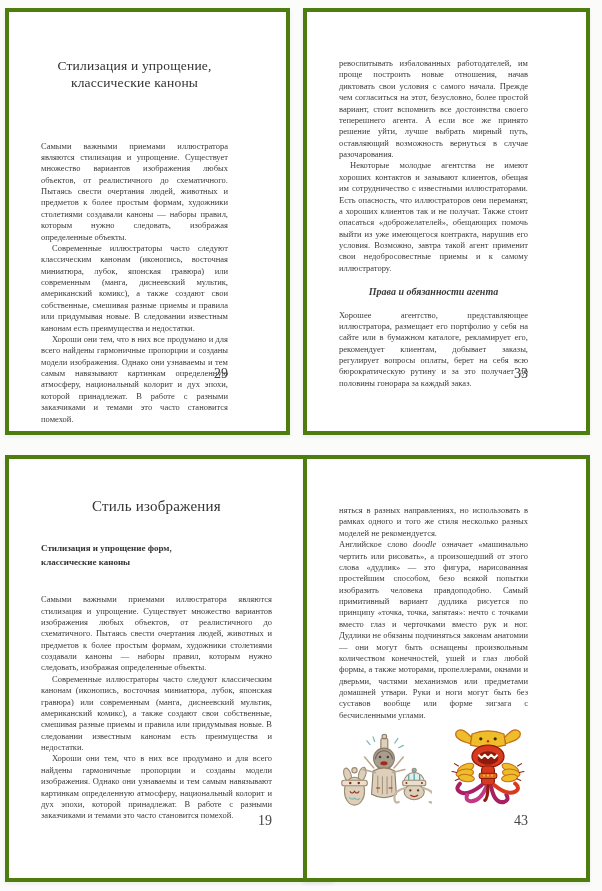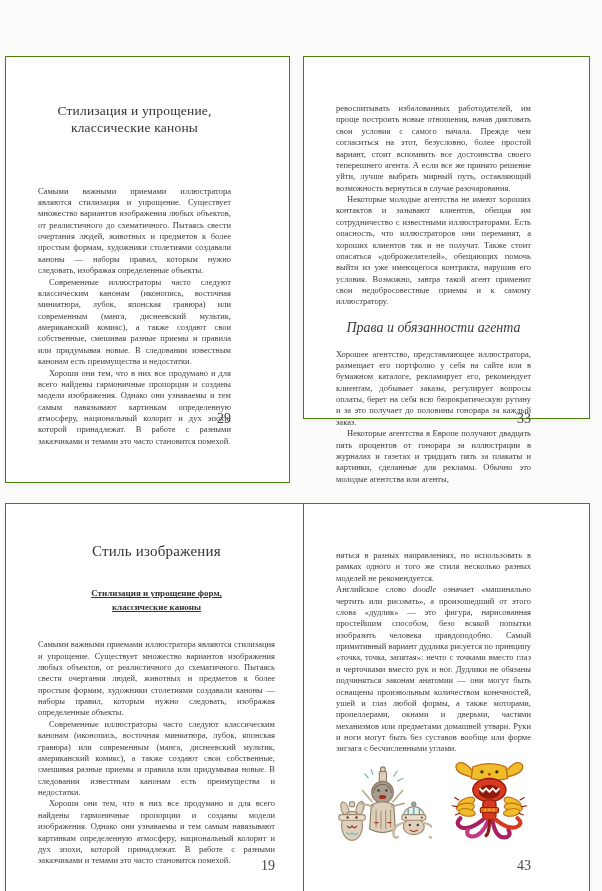--- a/index.html
+++ b/index.html
@@ -3,47 +3,46 @@
 <meta charset="utf-8">
 <style>
   html,body { margin:0; padding:0; background:#fbfbfa; }
   .canvas {
     position:relative; width:602px; height:891px; overflow:hidden;
     background:#fbfbfa; color:#3b3b3b;
     font-family:"Liberation Serif", serif;
   }
   .page {
     position:absolute; background:#ffffff;
-    border:1px solid #4d7c0f; box-sizing:border-box;
+    border:4px solid #4d7c0f; box-sizing:border-box;
     box-shadow:0 2px 4px rgba(0,0,0,0.06);
-    margin-top:48px;
   }
   #page-29 { left:5px;   top:8px;   width:285px; height:427px; }
-  #page-27 { left:303px; top:8px;   width:287px; height:363px; }
+  #page-27 { left:303px; top:8px;   width:287px; height:427px; }
   #page-25 { left:5px;   top:455px; width:329px; height:427px; }
   #page-33 { left:303px; top:455px; width:287px; height:427px; }
   .inner { position:absolute; top:0; bottom:0; left:32px; right:58px; }
   .chapter-title {
     margin:45px 0 0; font-size:13.5px; font-weight:normal; line-height:1.28;
     text-align:center; white-space:pre-line; letter-spacing:0.2px; color:#333;
   }
   #page-25 .chapter-title { margin-top:38px; font-size:15px; }
   .subtitle {
     margin:26px 0 0; font-size:9px; font-weight:bold; line-height:1.5;
-    text-align:center; white-space:pre-line; color:#333;text-decoration:underline;
+    white-space:pre-line; color:#333;
   }
   .body-text { font-size:8.5px; line-height:1.34; text-align:justify; }
   .body-text p { margin:0; }
   .body-text p.indent { text-indent:11px; }
   .after-title { margin-top:49px; }
   .after-subtitle { margin-top:25px; }
   .from-top { margin-top:46px; }
   .section-heading {
-    font-style:italic; font-weight:normal; text-align:center;
-    font-size:14px; margin:11px 0 11px; color:#3b3b3b;
+    font-style:italic; font-weight:bold; text-align:center;
+    font-size:10px; margin:11px 0 11px; color:#3b3b3b;
   }
   .page-number { position:absolute; top:354px; right:0; font-size:14px; color:#444; }
   .illos { display:flex; justify-content:center; align-items:flex-end; gap:16px; margin-top:6px; height:86px; }
   .illos svg { display:block; }
 </style>
 </head>
 <body>
 
 <div class="canvas">
 
@@ -60,21 +59,20 @@
     </div>
   </div>
 
   <div class="page" id="page-27">
     <div class="inner">
       <div class="body-text from-top">
         <p>ревоспитывать избалованных работодателей, им проще построить новые отношения, начав диктовать свои условия с самого начала. Прежде чем согласиться на этот, безусловно, более простой вариант, стоит вспомнить все достоинства своего теперешнего агента. А если все же принято решение уйти, лучше выбрать мирный путь, оставляющий возможность вернуться в случае разочарования.</p>
         <p class="indent">Некоторые молодые агентства не имеют хороших контактов и зазывают клиентов, обещая им сотрудничество с известными иллюстраторами. Есть опасность, что иллюстраторов они переманят, а хороших клиентов так и не получат. Также стоит опасаться «доброжелателей», обещающих помочь выйти из уже имеющегося контракта, нарушив его условия. Возможно, завтра такой агент применит свои недобросовестные приемы и к самому иллюстратору.</p>
         <h2 class="section-heading">Права и обязанности агента</h2>
         <p>Хорошее агентство, представляющее иллюстратора, размещает его портфолио у себя на сайте или в бумажном каталоге, рекламирует его, рекомендует клиентам, добывает заказы, регулирует вопросы оплаты, берет на себя всю бюрократическую рутину и за это получает до половины гонорара за каждый заказ.</p>
-        <p class="indent">Некоторые агентства в Европе получают двадцать пять процентов от гонорара за иллюстрации в журналах и газетах и тридцать пять за плакаты и картинки, сделанные для рекламы. Обычно это молодые агентства или агенты,</p>
       </div>
       <div class="page-number">33</div>
     </div>
   </div>
 
   <div class="page" id="page-25">
     <div class="inner">
       <h1 class="chapter-title">Стиль изображения</h1>
       <h3 class="subtitle">Стилизация и упрощение форм,
 классические каноны</h3>

